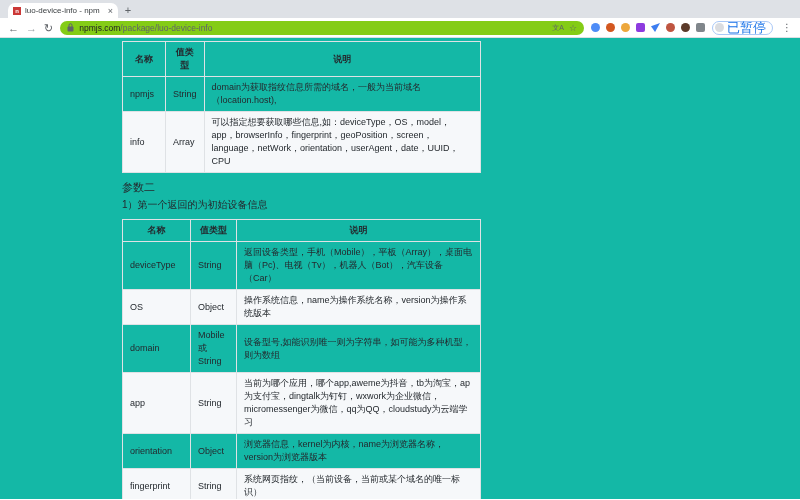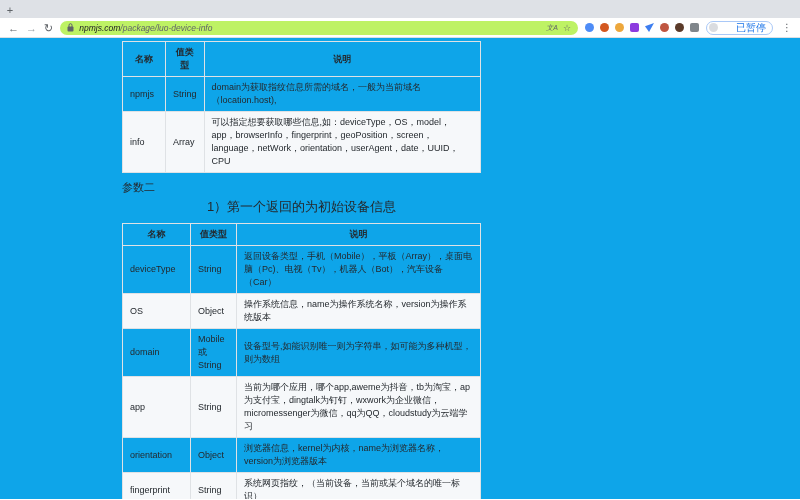--- a/index.html
+++ b/index.html
@@ -14,54 +14,59 @@
   .favicon { width:8px; height:8px; background:#cb3837; color:#fff; font-size:6px;
     line-height:8px; text-align:center; flex:0 0 auto; font-weight:bold; }
   .tab-title { flex:1; white-space:nowrap; overflow:hidden; text-overflow:ellipsis; }
   .tab-close { color:#5f6368; font-size:9px; }
   .newtab { width:20px; text-align:center; font-size:11px; color:#5f6368; line-height:15px; }
 
   .toolbar { height:20px; background:#fff; display:flex; align-items:center;
     padding:0 8px; gap:7px; border-bottom:1px solid #dcdfe3; }
   .navbtn { color:#5f6368; font-size:11px; line-height:20px; }
   .navbtn.fwd { color:#9aa0a6; }
-  .omnibox { flex:1; height:14px; background:#bef264; border-radius:7px;
-    display:flex; align-items:center; padding:0 7px; gap:5px;font-style:italic; }
+  .omnibox { flex:1; height:14px; background:#84cc16; border-radius:7px;
+    display:flex; align-items:center; padding:0 7px; gap:5px; }
   .lock { flex:0 0 auto; }
   .url { font-size:8.5px; color:#202124; white-space:nowrap; overflow:hidden; flex:1; }
   .url .path { color:#5f6368; }
   .page-action { color:#5f6368; font-size:9px; }
   .exts { display:flex; align-items:center; gap:6px; }
   .ext-icon { width:9px; height:9px; display:inline-block; }
   .ext-circle { border-radius:50%; }
   .ext-square { border-radius:2px; }
   .ext-plane { clip-path:polygon(0 35%, 100% 0, 45% 100%); }
   .profile-chip { display:flex; align-items:center; gap:3px; height:14px;
     border:1px solid #a9c8f7; border-radius:8px; padding:0 6px 0 2px; background:#fff; }
   .avatar { width:9px; height:9px; border-radius:50%; background:#dadce0; }
-  .chip-label { font-size:10px; color:#1a73e8; white-space:nowrap;margin-left:15px; }
+  .chip-label { font-size:13px; color:#1a73e8; white-space:nowrap; }
   .kebab { color:#5f6368; font-size:10px; padding-left:2px; }
 
   
-  .page { background:#0ea5e9; height:461px; overflow:hidden; }
+  .page { background:#14b8a6; height:461px; overflow:hidden; }
   .readme { margin-left:122px; width:359px; padding-top:3px;
     color:#24292e; font-size:9px; }
   table { border-collapse:collapse; width:100%; line-height:13px; }
   th,td { border:1px solid #dfe2e5; padding:4px 7px; text-align:left; vertical-align:middle; }
   th { text-align:center; font-weight:bold; }
   tbody tr:nth-child(even) { background:#f6f8fa; }
   .t1 col.c1{width:43px;} .t1 col.c2{width:35px;}
   .t2 col.c1{width:68px;} .t2 col.c2{width:46px;}
   .para-head { font-size:11px; margin:7px 0 3px 0; color:#24292e; }
-  .para-line { font-size:13px; margin:0 0 7px 0; color:#24292e;text-align:center; }
+  .para-line { font-size:10px; margin:0 0 7px 0; color:#24292e; }
 </style>
 </head>
 <body>
 
 <div class="tabstrip">
+  <div class="tab">
+    <span class="favicon">n</span>
+    <span class="tab-title">luo-device-info - npm</span>
+    <span class="tab-close">×</span>
+  </div>
   <div class="newtab">+</div>
 </div>
 
 <div class="toolbar">
   <span class="navbtn">←</span>
   <span class="navbtn fwd">→</span>
   <span class="navbtn">↻</span>
 
   <div class="omnibox">
     <svg class="lock" width="7" height="9" viewBox="0 0 7 9">

